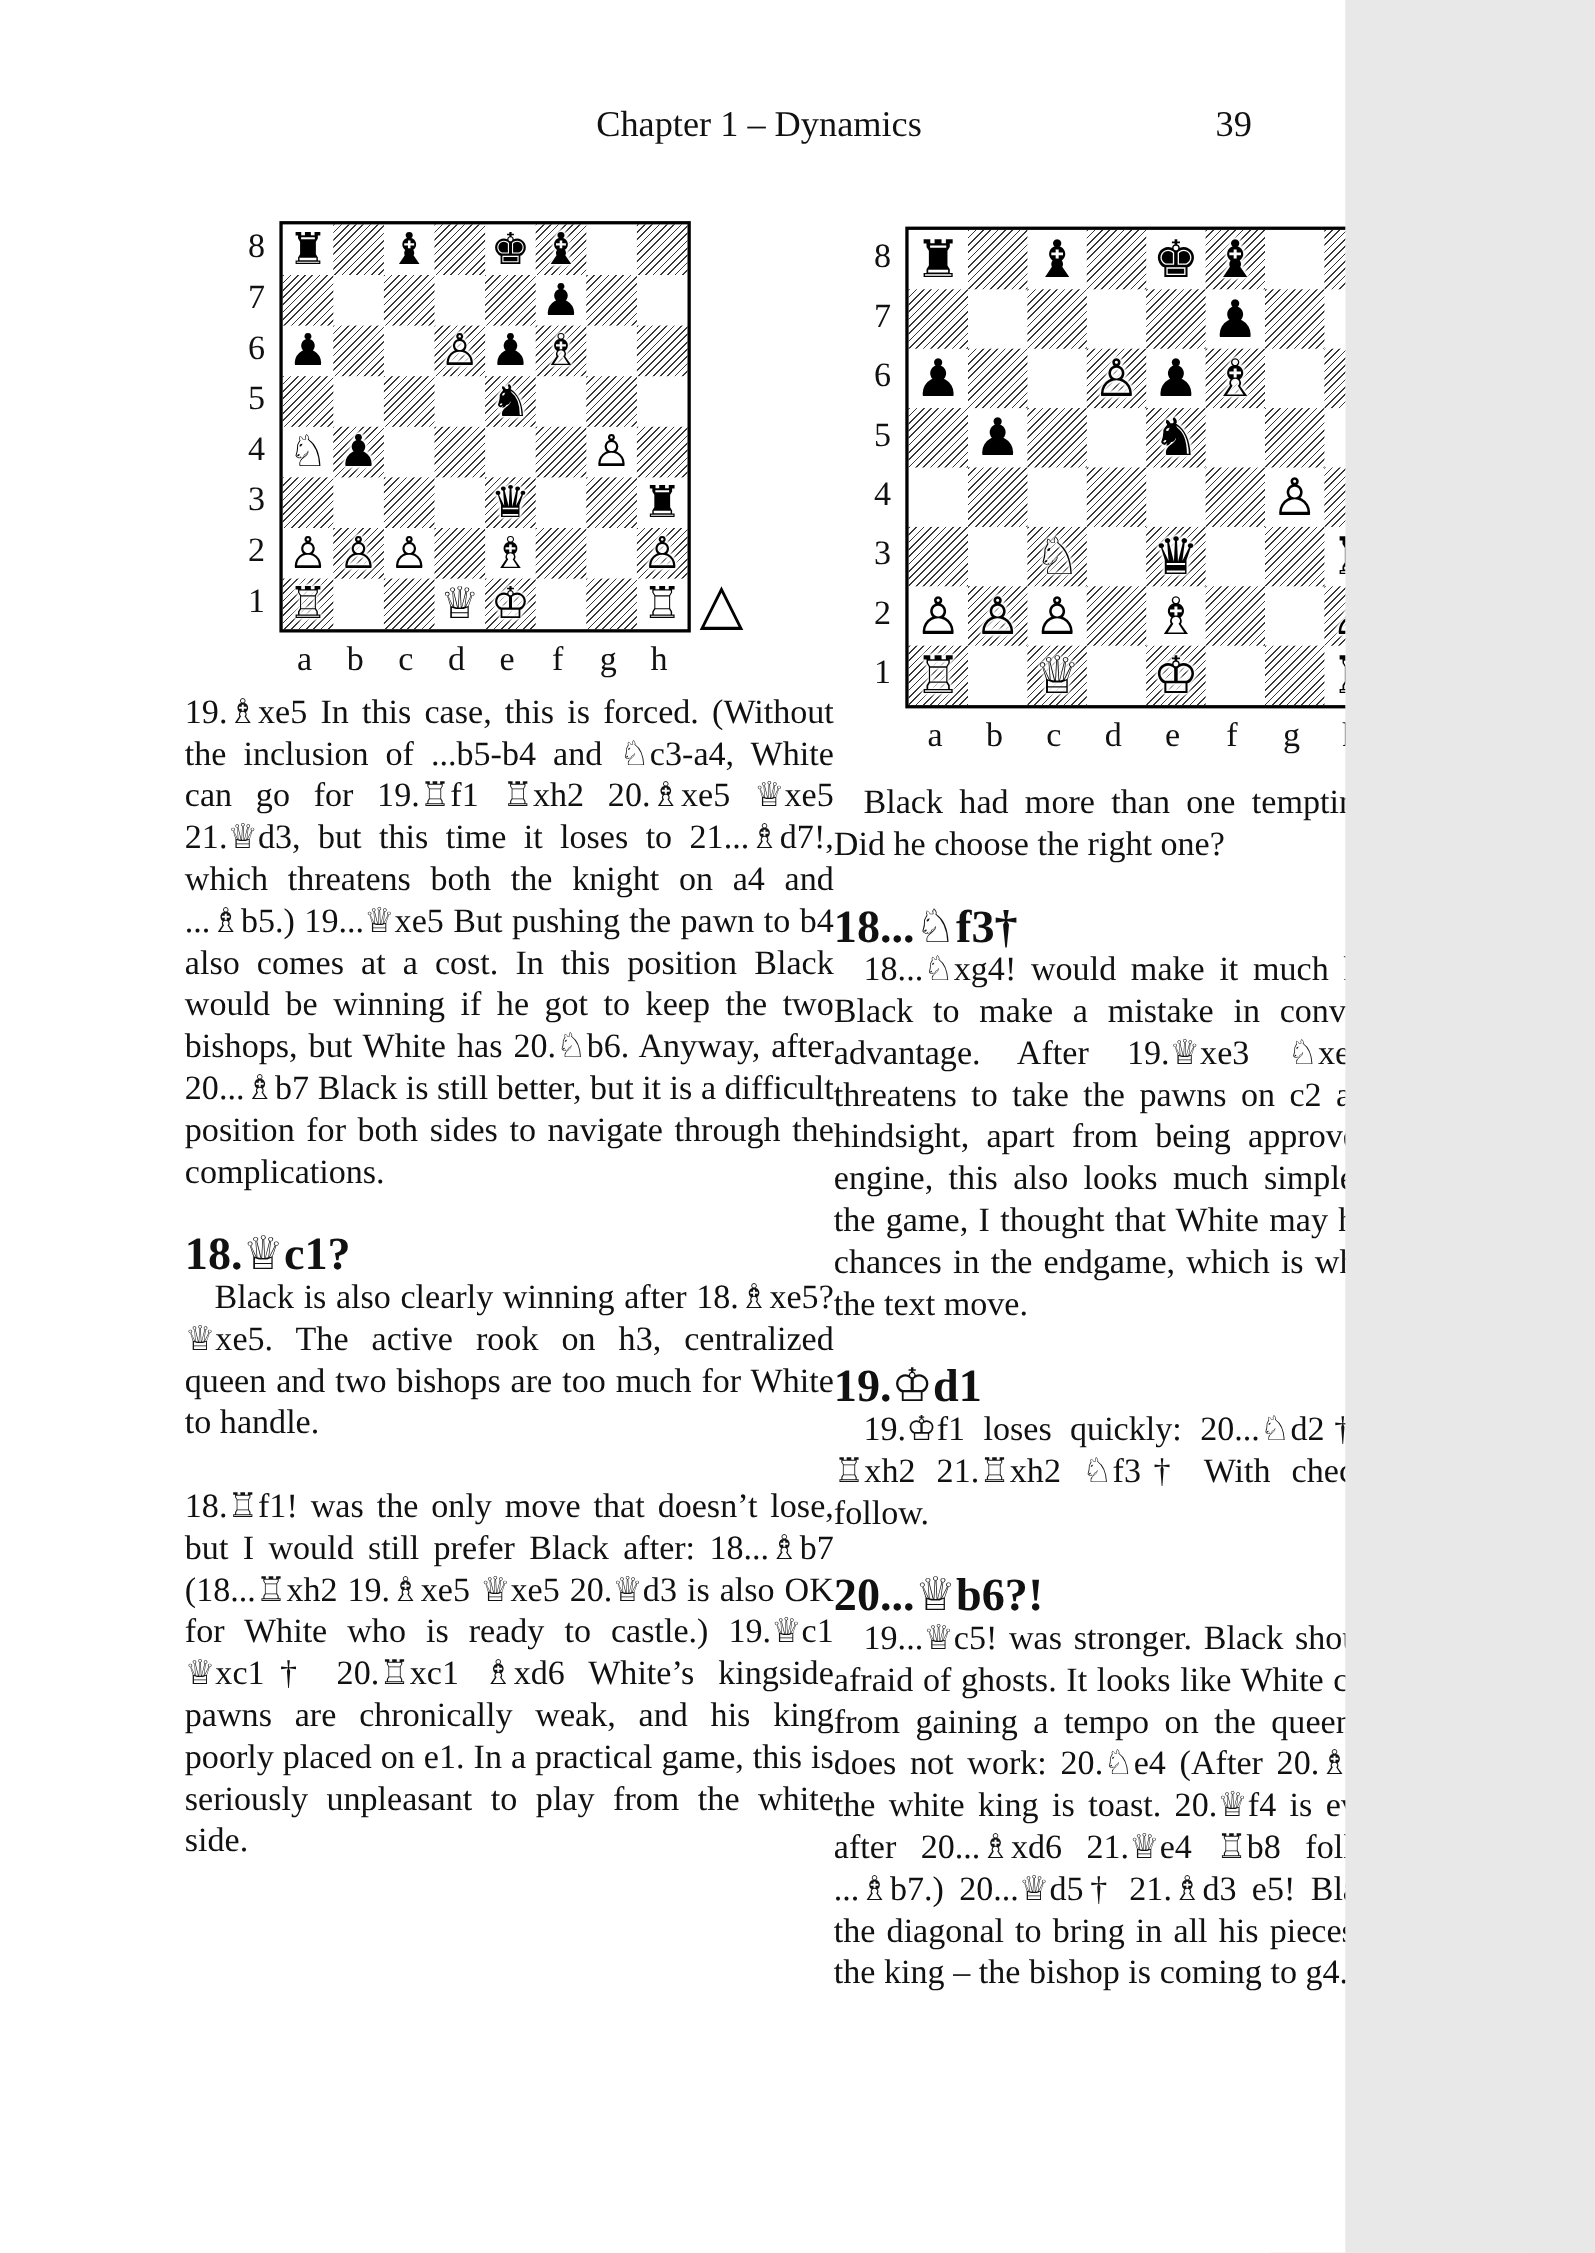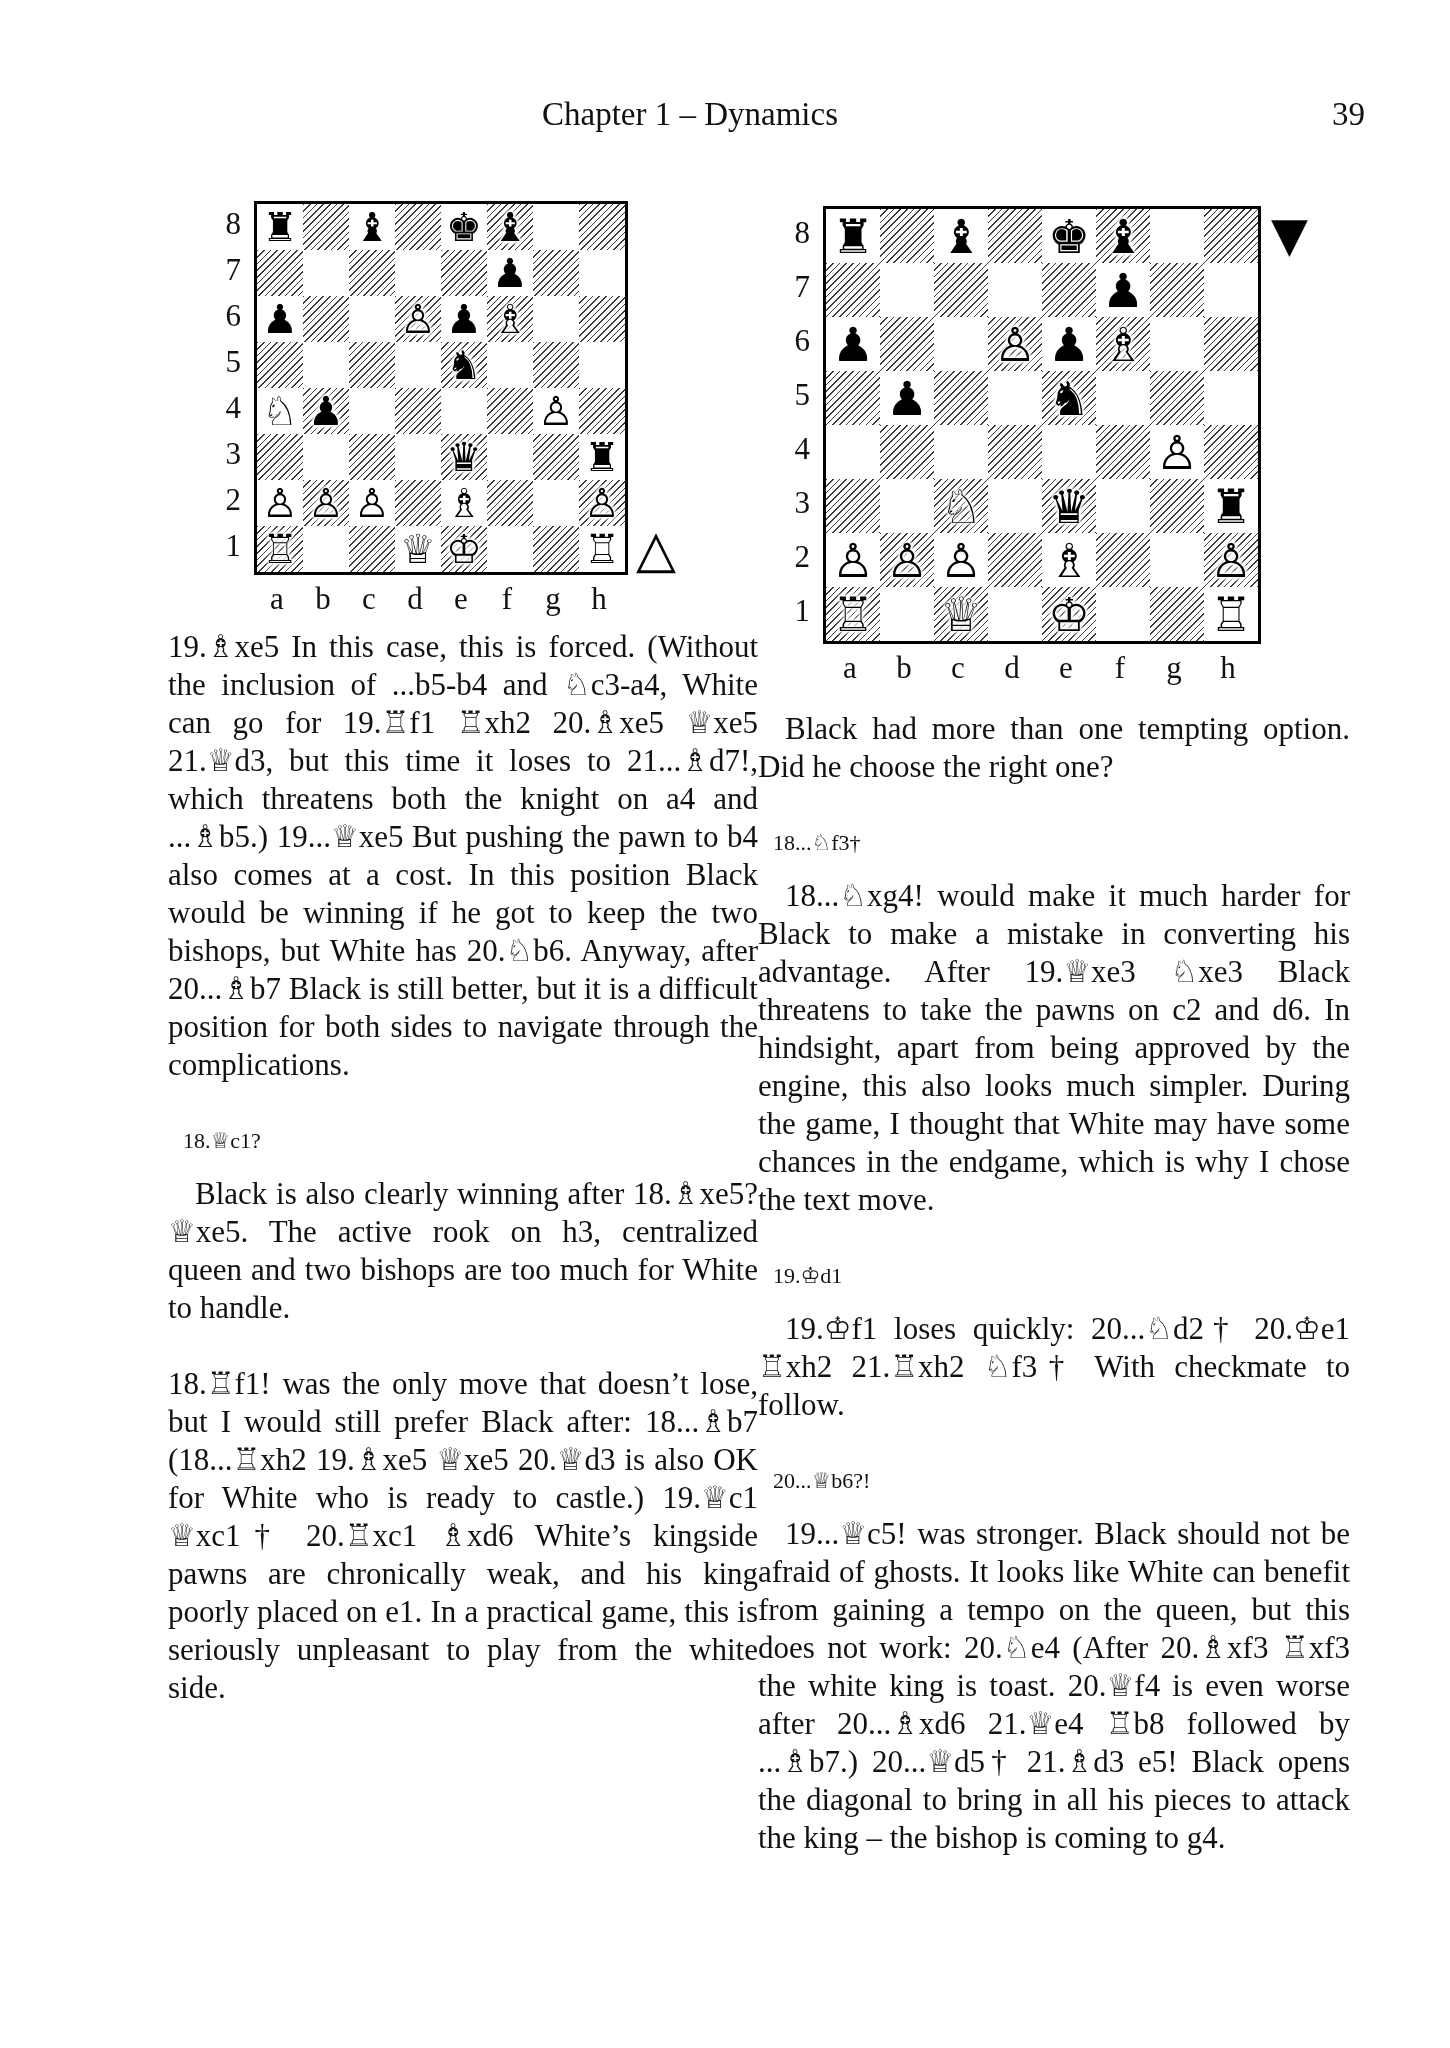--- a/index.html
+++ b/index.html
@@ -1,18 +1,18 @@
 <!DOCTYPE html>
 <html><head>
 <meta charset="utf-8">
 <style>
   html,body{margin:0;padding:0;background:#e8e8e8;}
   #page{
     position:relative;
-    width:1450px;height:2048px;
+    width:1223px;height:2048px;
     background:#ffffff;
     font-family:"Liberation Serif","DejaVu Serif","DejaVu Sans",serif;
     color:#111;
     overflow:hidden;
   }
   
   .running-title{
     position:absolute;left:690px;top:94px;transform:translateX(-50%);
     font-size:33px;line-height:40px;white-space:nowrap;
   }
@@ -58,21 +58,21 @@
   
   .text-col{position:absolute;}
   #left-column{left:168px;top:628px;width:590px;}
   #right-column{left:758px;top:710px;width:592px;}
   .body-para{
     margin:0;font-size:31px;line-height:38px;
     text-align:justify;
   }
   .body-para.indent{text-indent:27px;}
   .move-heading{
-    margin:15px;font-size:22px;line-height:38px;font-weight:normal;
+    margin:0;font-size:42px;line-height:38px;font-weight:bold;
   }
   .gap{margin-top:38px;}
 </style>
 </head>
 <body>
 
 <div id="page">
 
   <div class="running-title">Chapter 1 – Dynamics</div>
   <div class="page-number">39</div>

